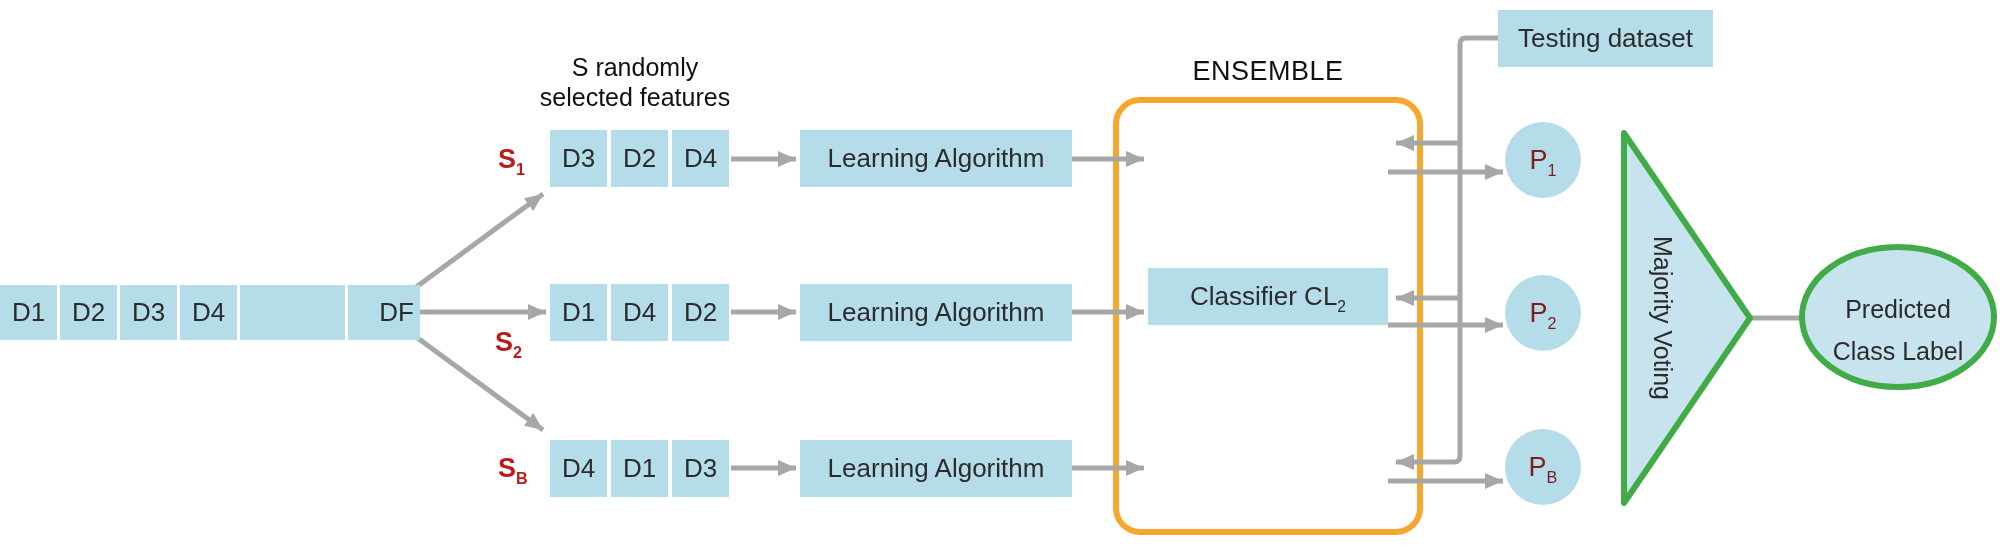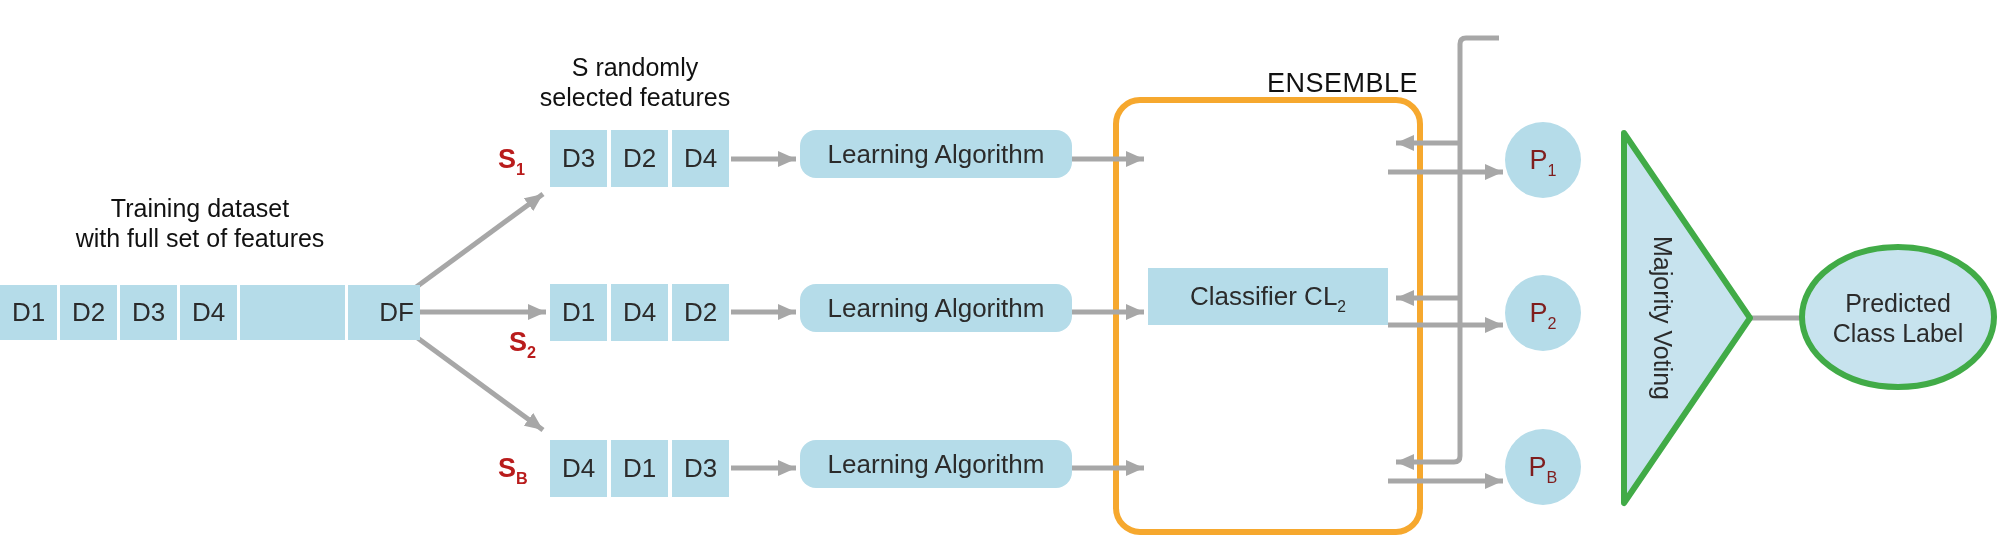--- a/index.html
+++ b/index.html
@@ -24,36 +24,36 @@
     font-weight:500;color:#111;white-space:pre-line;
   }
   .ens-hdr{font-size:27px;letter-spacing:0.5px;}
   .cell{width:57px;height:57px;}
   .t-cell{height:55px;}
   .s-label{
     position:absolute;width:44px;text-align:left;font-size:27px;font-weight:700;
     color:#b91c1c;line-height:36px;
   }
   sub{font-size:0.60em;vertical-align:-0.45em;line-height:0;}
-  .labox{left:800px;width:272px;height:48px;border-radius:16px;}
+  .labox{left:800px;width:272px;height:57px;}
   .clbox{left:1148px;width:240px;height:57px;}
   .p-circle{
     position:absolute;width:76px;height:76px;border-radius:50%;
     background:var(--box-fill);display:flex;align-items:center;justify-content:center;
     font-size:27px;color:#7f1d1d;
   }
   .testing{left:1498px;top:10px;width:215px;height:57px;}
   .voting-label{
     position:absolute;left:1563px;top:300px;width:200px;height:36px;
     transform:rotate(90deg);text-align:center;font-size:25px;color:#2b2b2b;
     line-height:36px;white-space:nowrap;
   }
   .prediction-label{
     position:absolute;left:1808px;top:288px;width:180px;text-align:center;
-    font-size:25px;line-height:30px;color:#2b2b2b;white-space:pre-line;
+    font-size:25px;line-height:42px;color:#2b2b2b;white-space:pre-line;
   }
   .wire{stroke:var(--line);stroke-width:5;fill:none;}
   .ens-frame{stroke:var(--orange);stroke-width:6;fill:none;}
   .green-shape{stroke:var(--green);stroke-width:6;fill:var(--shape-fill);}
   .ah-fill{fill:var(--line);}
 </style>
 </head>
 <body>
 
 <div class="canvas">
@@ -85,25 +85,23 @@
 
     <line class="wire" x1="1388" y1="172" x2="1503" y2="172" marker-end="url(#ah)"></line>
     <line class="wire" x1="1388" y1="325" x2="1503" y2="325" marker-end="url(#ah)"></line>
     <line class="wire" x1="1388" y1="481" x2="1503" y2="481" marker-end="url(#ah)"></line>
 
     <line class="wire" x1="1750" y1="318" x2="1800" y2="318"></line>
     <polygon class="green-shape" points="1624,133 1750,318 1624,503" stroke-linejoin="round"></polygon>
     <ellipse class="green-shape" cx="1898" cy="317" rx="96" ry="70"></ellipse>
   </svg>
 
-  <div class="hdr" style="left:30px;top:193px;width:340px;">Training dataset
-with full set of features</div>
   <div class="hdr" style="left:485px;top:52px;width:300px;">S randomly
 selected features</div>
-  <div class="hdr ens-hdr" style="left:1118px;top:68px;width:300px;text-align:right;">ENSEMBLE</div>
+  <div class="hdr ens-hdr" style="left:1118px;top:56px;width:300px;">ENSEMBLE</div>
 
   <div class="bluebox t-cell" style="left:0px;top:285px;width:57px;">
       <span>D1</span>
     </div>
   <div class="bluebox t-cell" style="left:60px;top:285px;width:57px;">
       <span>D2</span>
     </div>
   <div class="bluebox t-cell" style="left:120px;top:285px;width:57px;">
       <span>D3</span>
     </div>
@@ -127,21 +125,21 @@
   <div class="bluebox cell" style="left:672px;top:130px;">
       <span>D4</span>
     </div>
   <div class="bluebox labox" style="top:130px;">
       <span>Learning Algorithm</span>
     </div>
   <div class="p-circle" style="left:1505px;top:122px;">
       <span><span>P</span><sub>1</sub></span>
     </div>
 
-  <div class="s-label" style="left:509px;top:324px;"><span>S</span><sub>2</sub></div>
+  <div class="s-label" style="left:495px;top:324px;"><span>S</span><sub>2</sub></div>
   <div class="bluebox cell" style="left:550px;top:284px;">
       <span>D1</span>
     </div>
   <div class="bluebox cell" style="left:611px;top:284px;">
       <span>D4</span>
     </div>
   <div class="bluebox cell" style="left:672px;top:284px;">
       <span>D2</span>
     </div>
   <div class="bluebox labox" style="top:284px;">
@@ -164,18 +162,21 @@
   <div class="bluebox cell" style="left:672px;top:440px;">
       <span>D3</span>
     </div>
   <div class="bluebox labox" style="top:440px;">
       <span>Learning Algorithm</span>
     </div>
   <div class="p-circle" style="left:1505px;top:429px;">
       <span><span>P</span><sub>B</sub></span>
     </div>
 
+  <div class="bluebox testing">
+      <span>Testing dataset</span>
+    </div>
 
   <div class="voting-label">Majority Voting</div>
   <div class="prediction-label">Predicted
 Class Label</div>
 
 </div>
 
 </body></html>

